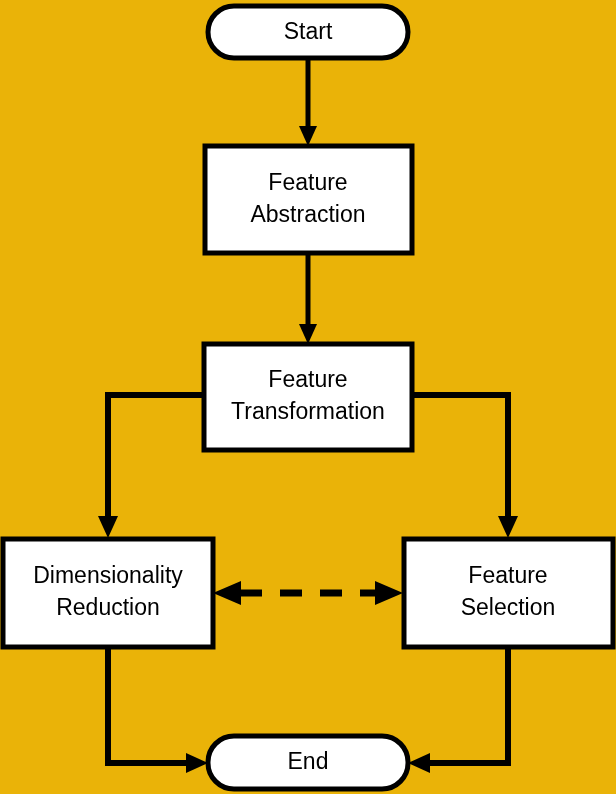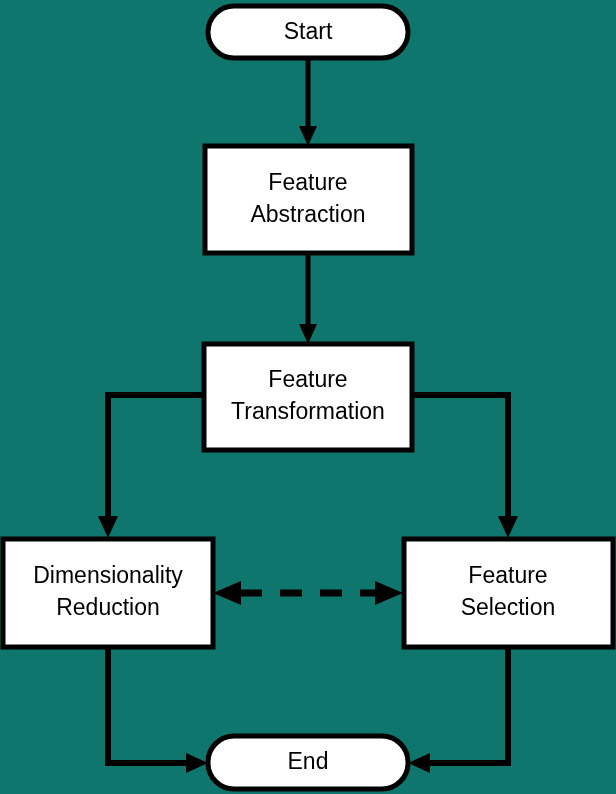--- a/index.html
+++ b/index.html
@@ -10,21 +10,21 @@
   body {
     width: 616px;
     height: 794px;
     overflow: hidden;
     font-family: "Liberation Sans", sans-serif;
   }
   #flowchart-root {
     position: relative;
     width: 616px;
     height: 794px;
-    background: #0f766e;
+    background: #eab308;
     text-align: center;
   }
   svg#flow-svg {
     display: block;
     width: 616px;
     height: 794px;
   }
   .node-shape {
     fill: #ffffff;
     stroke: #000000;

